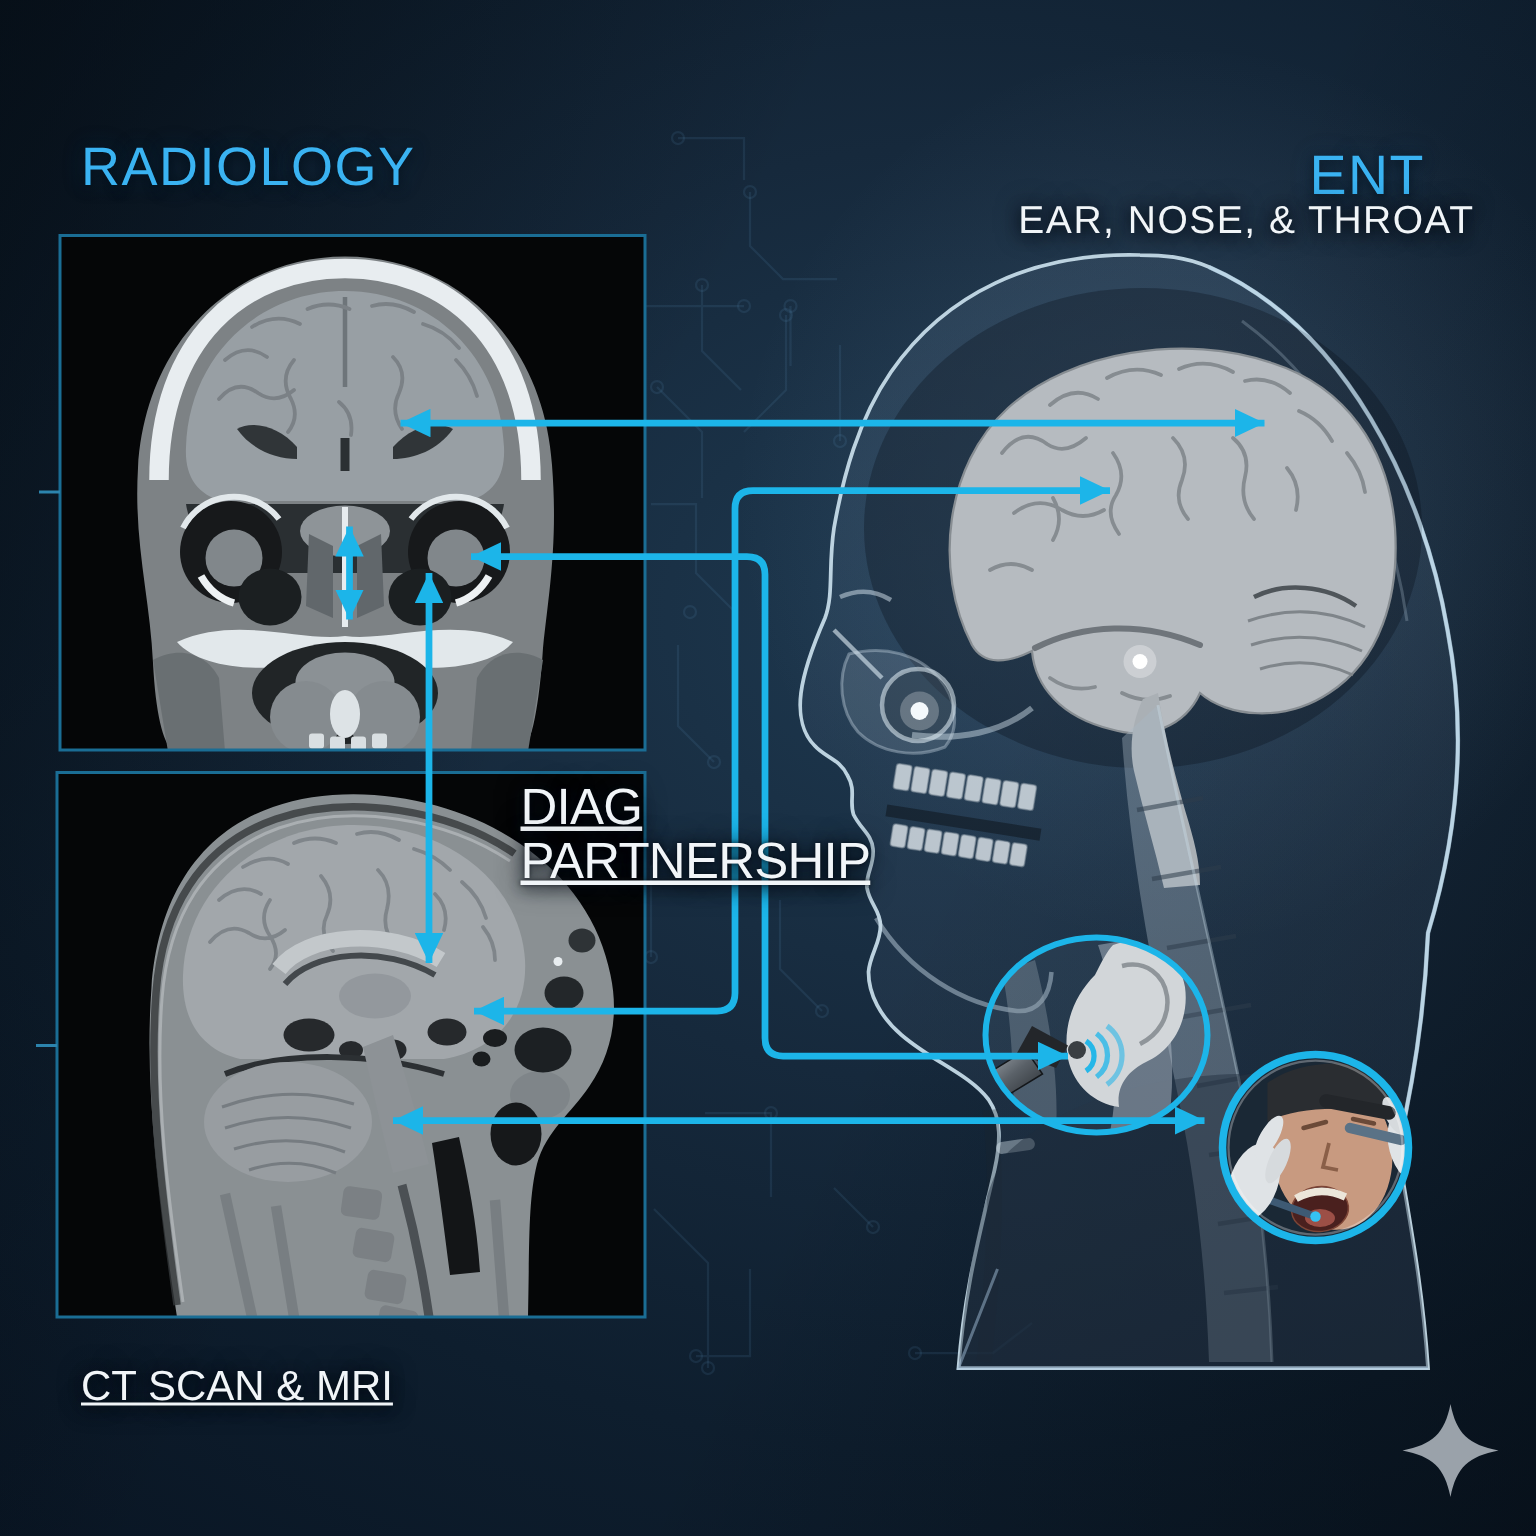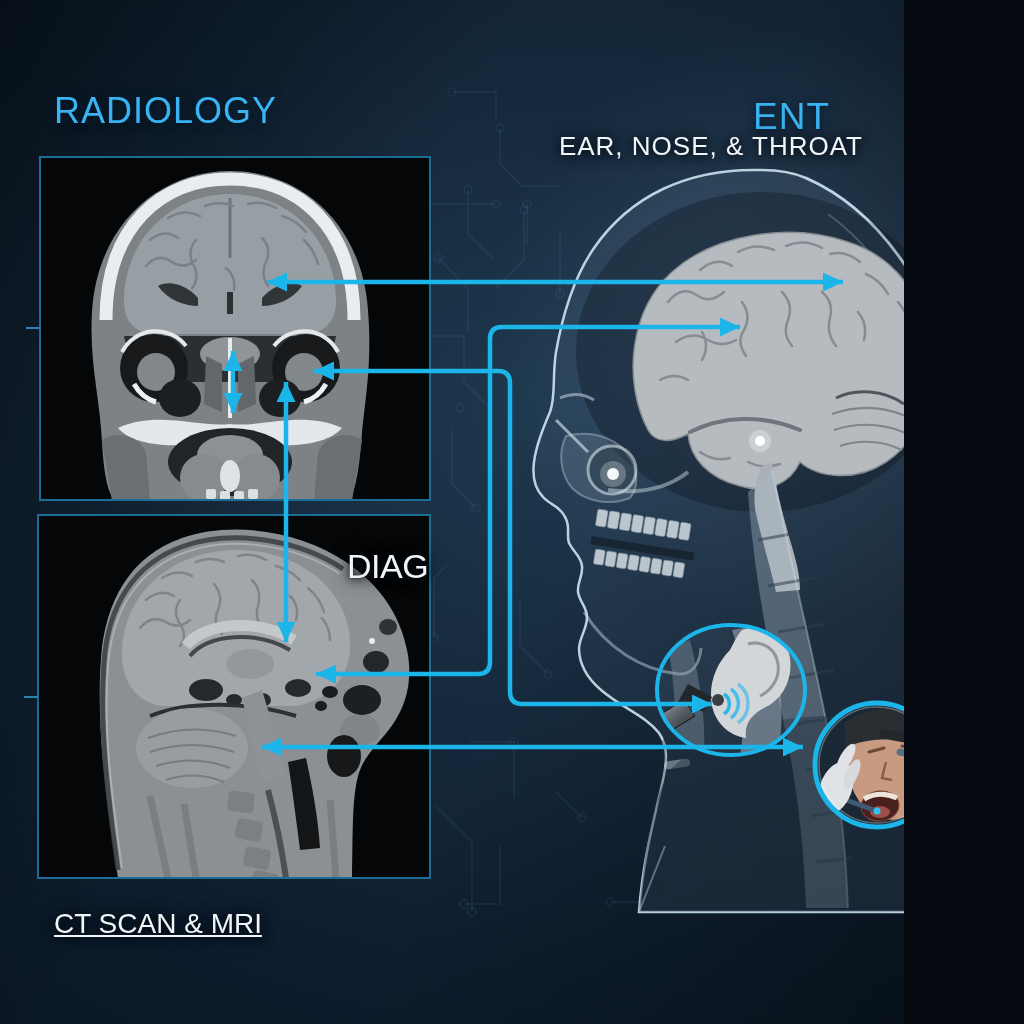--- a/index.html
+++ b/index.html
@@ -1,38 +1,38 @@
 <!DOCTYPE html>
 <html style="--accent-cyan: #1cb5e9; --title-blue: #3ab3f2; --text-white: #f1f5f8; --frame-teal: #1a6d94; --bg-dark: #091523; --bg-mid: #16293c; --sparkle-gray: #9aa2aa;"><head>
 <meta charset="utf-8">
 <style>
   html,body{margin:0;padding:0;background:#05090f;}
   .canvas{
-    position:relative;width:904px;height:1024px;overflow:hidden;
+    position:relative;width:1024px;height:1024px;overflow:hidden;
     font-family:"Liberation Sans", sans-serif;
     background:
       linear-gradient(115deg, rgba(2,6,10,.55) 0%, rgba(2,6,10,0) 38%),
       linear-gradient(295deg, rgba(2,6,10,.45) 0%, rgba(2,6,10,0) 40%),
       radial-gradient(1000px 820px at 62% 40%, #1e3950 0%, #16293c 38%, #0e1e2e 68%, #091523 100%);
   }
   .canvas svg{position:absolute;left:0;top:0;}
   .txt{position:absolute;white-space:nowrap;}
   .title-blue{
     color:var(--title-blue,#3ab3f2);
     text-shadow:0 2px 8px rgba(4,10,18,.85), 0 0 14px rgba(20,90,140,.35);
   }
   .title-white{
     color:var(--text-white,#f1f5f8);
     text-shadow:0 2px 9px rgba(4,10,18,.9), 0 0 16px rgba(4,10,18,.75);
   }
   .radiology{left:54px;top:90px;font-size:36px;letter-spacing:1px;}
   .ent{right:74px;top:96px;font-size:37px;letter-spacing:1px;}
   .ent-sub{right:41px;top:131px;font-size:26px;letter-spacing:1px;}
-  .diag{left:347px;top:548px;font-size:34px;line-height:36px;letter-spacing:-0.5px;
-        text-shadow:0 2px 10px rgba(5,12,20,.95), 0 0 18px rgba(5,12,20,.85), 0 0 3px rgba(5,12,20,.7);}
+  .diag{left:347px;top:520px;font-size:34px;line-height:36px;letter-spacing:-0.5px;
+        text-shadow:0 2px 10px rgba(5,12,20,.95), 0 0 18px rgba(5,12,20,.85), 0 0 3px rgba(5,12,20,.7);text-decoration:underline;}
   .diag .row1{display:flex;gap:16px;}
   .ct-caption{left:54px;top:908px;font-size:28px;text-decoration:underline;}
   .cy-stroke{stroke:var(--accent-cyan,#1cb5e9);}
   .cy-fill{fill:var(--accent-cyan,#1cb5e9);}
   .frame{stroke:var(--frame-teal,#19678e);fill:none;stroke-width:2;}
 </style>
 </head>
 <body>
 
 <div class="canvas">
@@ -321,16 +321,17 @@
   <div class="txt title-blue radiology">RADIOLOGY</div>
 
   <div class="txt title-blue ent">ENT</div>
 
   <div class="txt title-white ent-sub">EAR, NOSE, &amp; THROAT</div>
 
   <div class="txt title-white diag">
     <div class="row1">
       <span>DIAG</span>
     </div>
+    <div>PARTNERSHIP</div>
   </div>
 
   <div class="txt title-white ct-caption">CT SCAN &amp; MRI</div>
 </div>
 
 </body></html>

